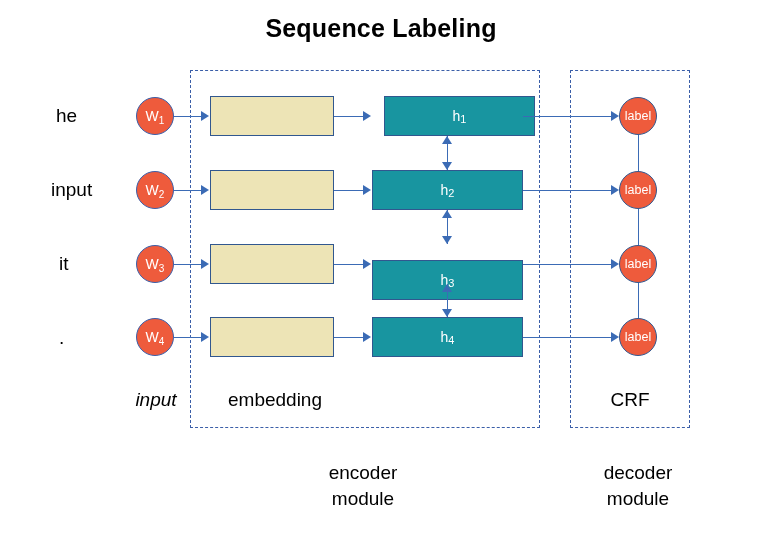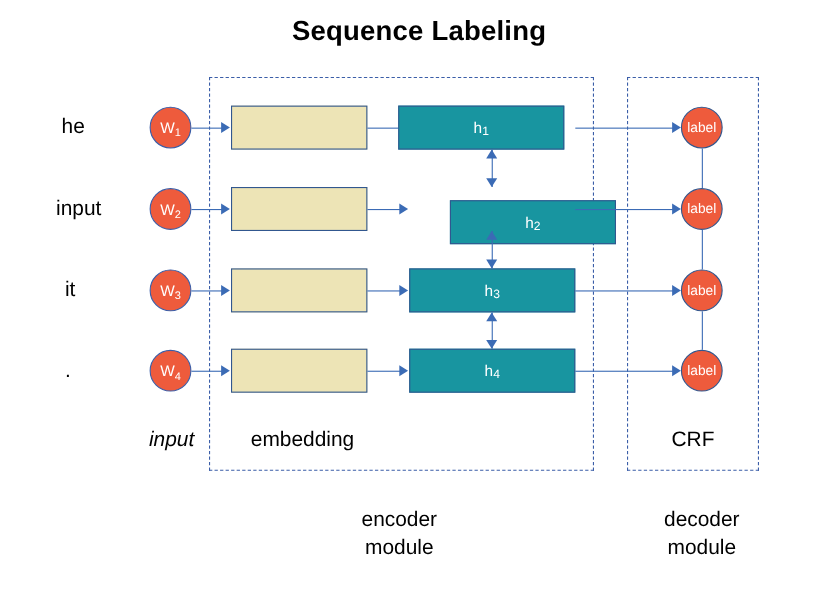--- a/index.html
+++ b/index.html
@@ -178,57 +178,57 @@
 
   <div class="word-label" style="left:56px; top:106px;text-align:center;">he</div>
   <div class="token-circle" style="left:136px; top:97px;">
     <span><span>W</span><span class="sub">1</span></span>
   </div>
   <div class="h-line" style="left:174px; top:115.5px; width:28px;"></div>
   <div class="arrow-right" style="left:201px; top:111px;"></div>
   <div class="embed-box" style="left:210px; top:96px;"></div>
   <div class="h-line" style="left:334px; top:115.5px; width:30px;"></div>
   <div class="arrow-right" style="left:363px; top:111px;"></div>
-  <div class="hidden-box" style="left:362px; top:96px;">
+  <div class="hidden-box" style="left:384px; top:96px;">
     <span><span>h</span><span class="sub">1</span></span>
   </div>
   <div class="h-line" style="left:523px; top:115.5px; width:89px;"></div>
   <div class="arrow-right" style="left:611px; top:111px;"></div>
   <div class="label-circle" style="left:619px; top:97px;">
     <span>label</span>
   </div>
 
   <div class="word-label" style="left:51px; top:180px;">input</div>
   <div class="token-circle" style="left:136px; top:171px;">
     <span><span>W</span><span class="sub">2</span></span>
   </div>
   <div class="h-line" style="left:174px; top:189.5px; width:28px;"></div>
   <div class="arrow-right" style="left:201px; top:185px;"></div>
   <div class="embed-box" style="left:210px; top:170px;"></div>
   <div class="h-line" style="left:334px; top:189.5px; width:30px;"></div>
   <div class="arrow-right" style="left:363px; top:185px;"></div>
-  <div class="hidden-box" style="left:372px; top:182px;margin-left:37px;">
+  <div class="hidden-box" style="left:372px; top:170px;">
     <span><span>h</span><span class="sub">2</span></span>
   </div>
   <div class="h-line" style="left:523px; top:189.5px; width:89px;"></div>
   <div class="arrow-right" style="left:611px; top:185px;"></div>
   <div class="label-circle" style="left:619px; top:171px;">
     <span>label</span>
   </div>
 
   <div class="word-label" style="left:59px; top:254px;">it</div>
   <div class="token-circle" style="left:136px; top:245px;">
     <span><span>W</span><span class="sub">3</span></span>
   </div>
   <div class="h-line" style="left:174px; top:263.5px; width:28px;"></div>
   <div class="arrow-right" style="left:201px; top:259px;"></div>
   <div class="embed-box" style="left:210px; top:244px;"></div>
   <div class="h-line" style="left:334px; top:263.5px; width:30px;"></div>
   <div class="arrow-right" style="left:363px; top:259px;"></div>
-  <div class="hidden-box" style="left:372px; top:244px;">
+  <div class="hidden-box" style="left:372px; top:260px;">
     <span><span>h</span><span class="sub">3</span></span>
   </div>
   <div class="h-line" style="left:523px; top:263.5px; width:89px;"></div>
   <div class="arrow-right" style="left:611px; top:259px;"></div>
   <div class="label-circle" style="left:619px; top:245px;">
     <span>label</span>
   </div>
 
   <div class="word-label" style="left:59px; top:328px;">.</div>
   <div class="token-circle" style="left:136px; top:318px;">

